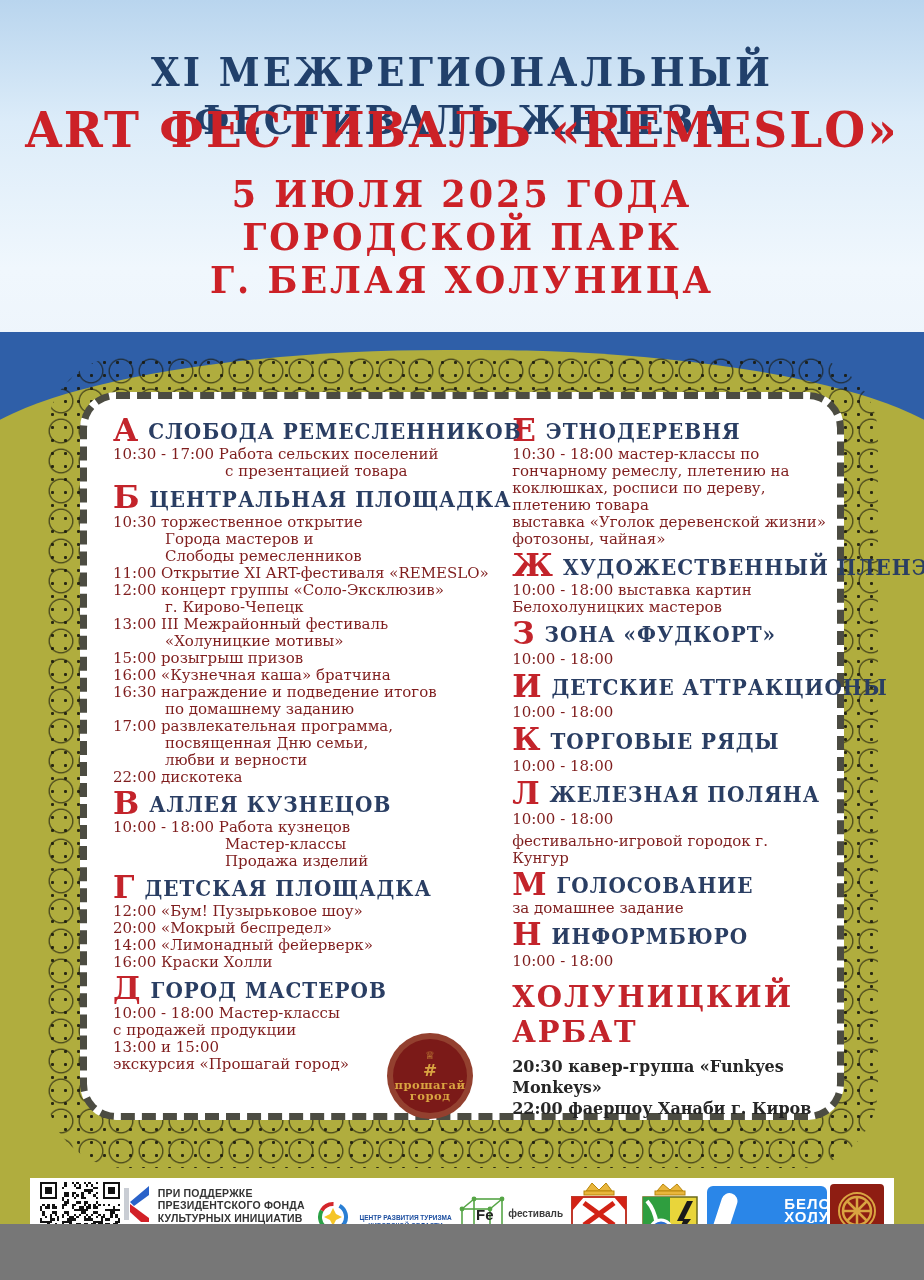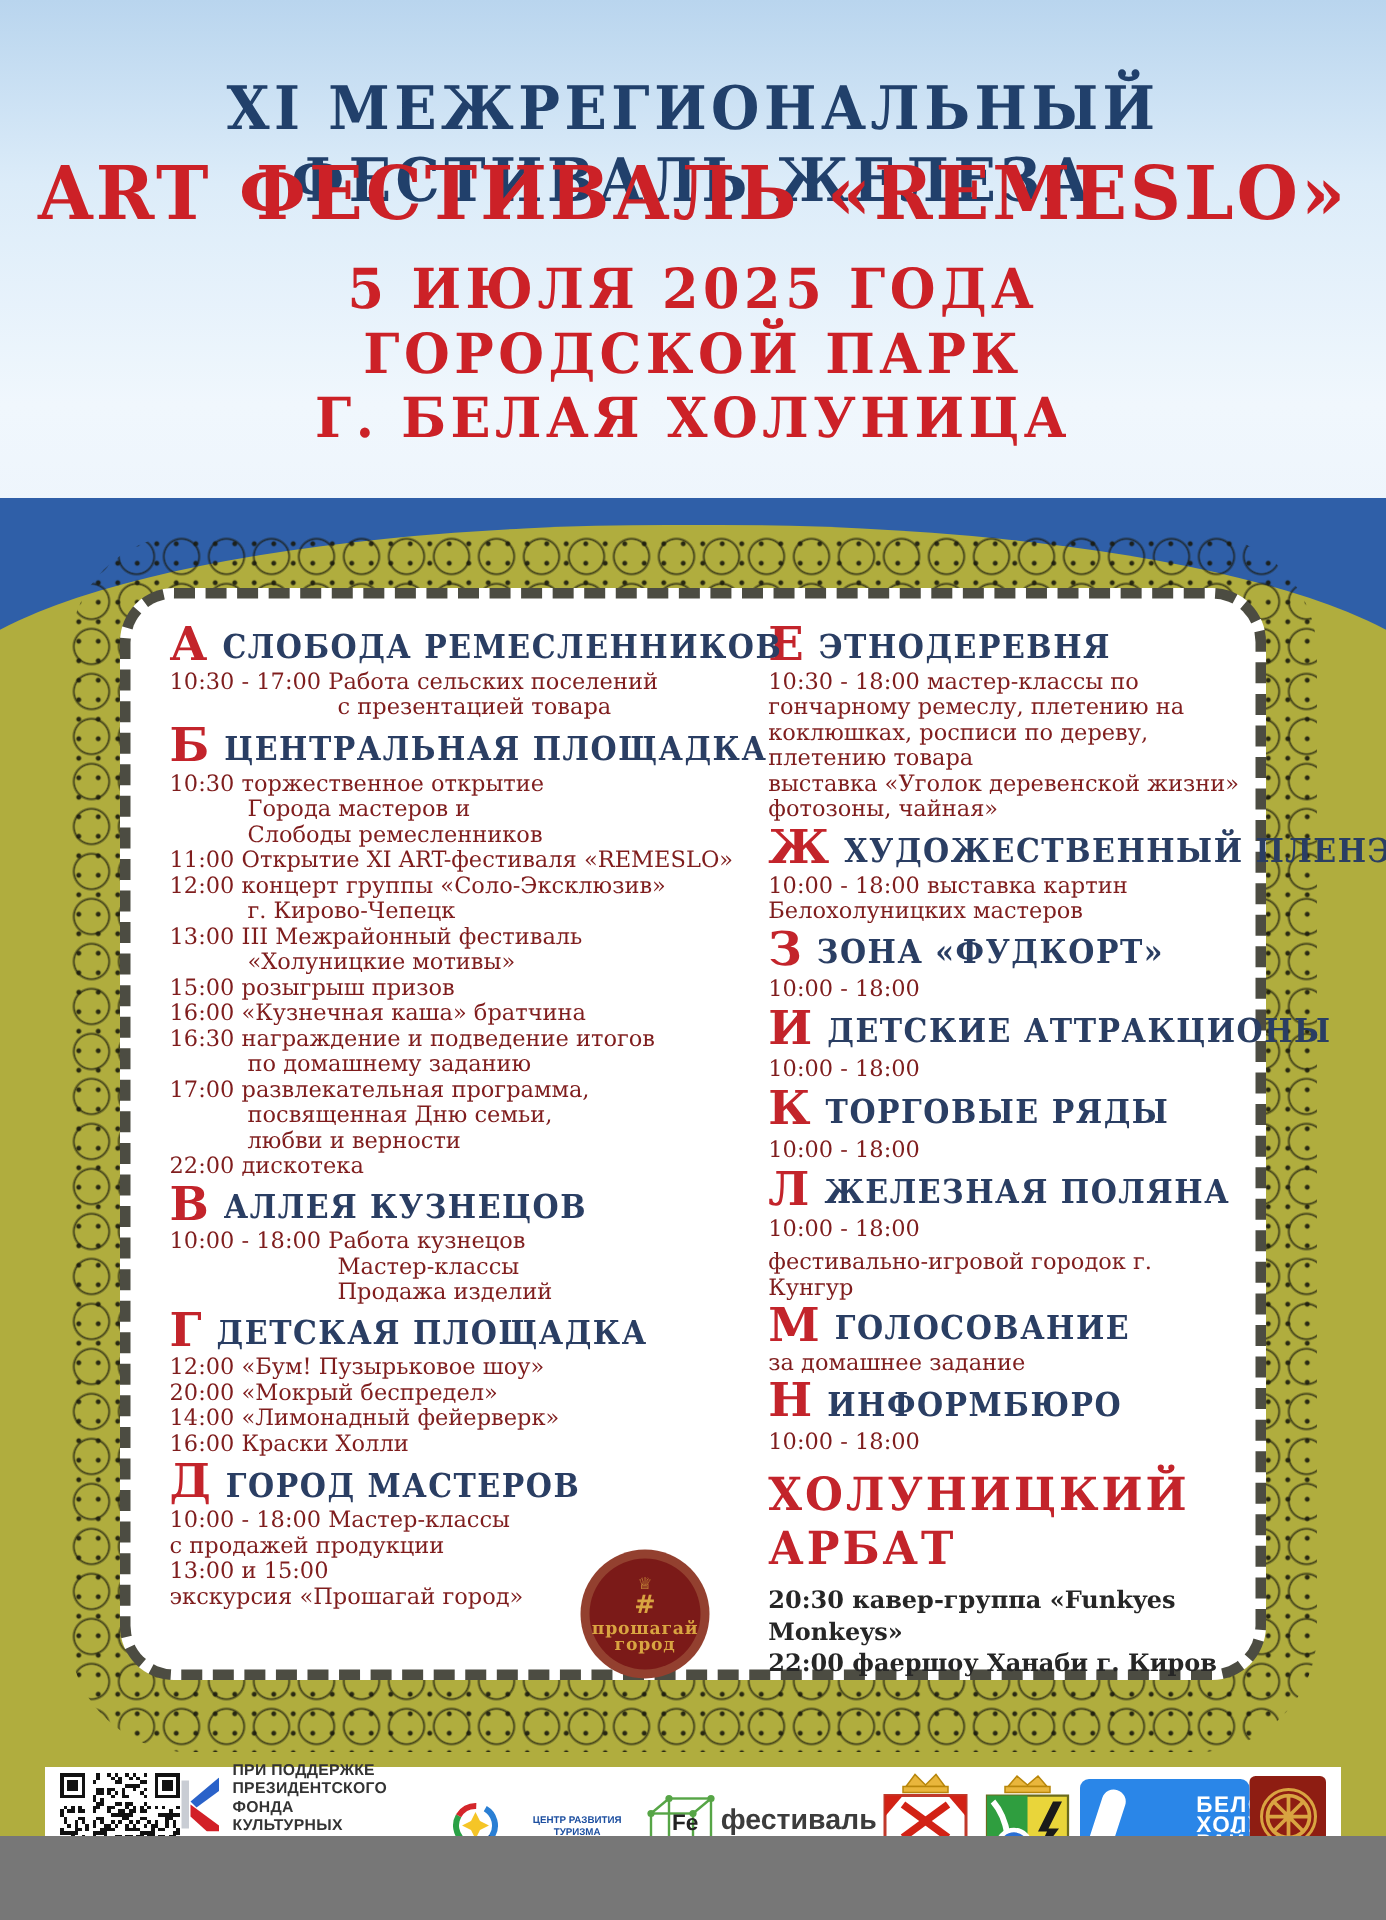--- a/index.html
+++ b/index.html
@@ -49,21 +49,21 @@
   
   .sponsors{position:absolute;left:30px;top:1178px;width:864px;height:88px;background:#fff;
     display:flex;align-items:center;justify-content:space-between;box-sizing:border-box;padding:4px 10px;
     font-family:"Liberation Sans",sans-serif;}
   .sp{display:flex;flex-direction:row;align-items:center;justify-content:center;}
   .fund{display:flex;flex-direction:column;gap:3px;}
   .fund-row{display:flex;align-items:center;gap:7px;}
   .fund-line{font-size:10.5px;font-weight:700;color:#333;line-height:12.5px;letter-spacing:.2px;}
   .zhelezno-label{font-size:22px;font-weight:800;color:#4a4a4a;letter-spacing:2px;font-family:Liberation Mono, monospace;}
   .tour-line{font-size:6.5px;font-weight:700;color:#1d4fa0;line-height:8px;text-align:center;}
-  .fe-line{font-size:19px;font-weight:700;color:#3c3c3c;line-height:16px;text-align:center;}
+  .fe-line{font-size:10px;font-weight:700;color:#3c3c3c;line-height:16px;text-align:center;}
   .district{width:120px;height:72px;background:#2a86e8;border-radius:6px;position:relative;overflow:hidden;}
   .district-brush{position:absolute;left:8px;top:6px;width:16px;height:58px;background:#fff;
     border-radius:8px;transform:rotate(18deg);}
   .district-text{position:absolute;left:36px;top:12px;}
   .district-line{font-size:15px;font-weight:800;color:#fff;letter-spacing:1px;line-height:12.5px;padding-left:41px;}
   .district-tag{position:absolute;left:36px;bottom:9px;width:66px;height:3px;background:rgba(255,255,255,.55);}
   .wheel{width:54px;height:76px;background:#8e1d12;border-radius:4px;display:flex;flex-direction:column;
     align-items:center;justify-content:flex-start;padding-top:6px;box-sizing:border-box;gap:2px;}
   .wheel-bar{width:34px;height:3px;background:#d9a441;border-radius:1px;}
 </style>

